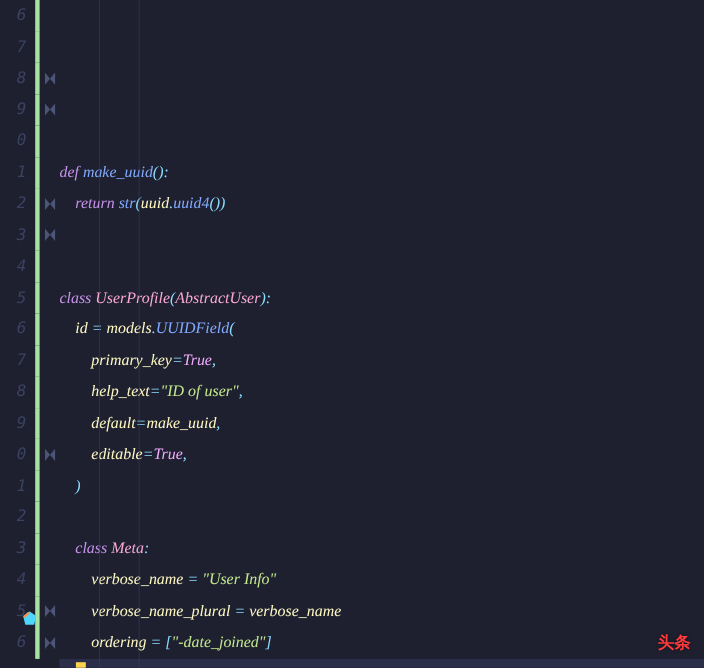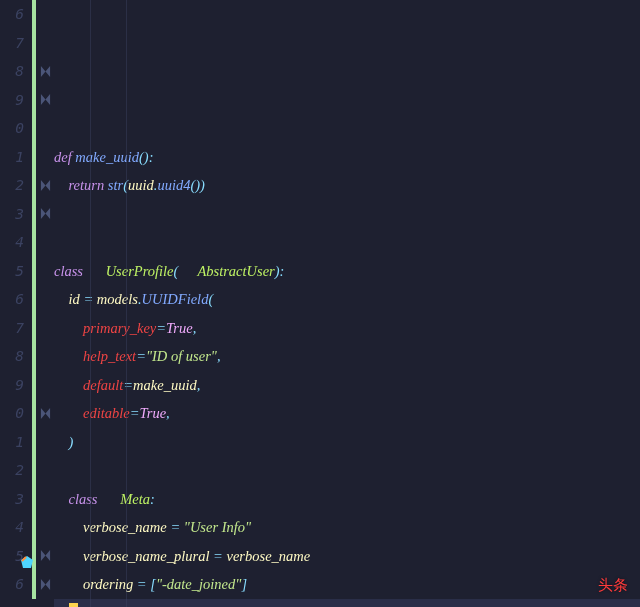--- a/index.html
+++ b/index.html
@@ -64,25 +64,25 @@
   }
   .caret {
     display:inline-block;
     width: 9px; height: 20px;
     background: #fcd34d;
     vertical-align: middle;
     margin-top:-3px;
   }
   
   .kw   { color: #c792ea; }
-  .cls  { color: #bef264; margin-left: 19px; }
+  .cls  { color: #f9a8d4; }
   .fn   { color: #82aaff; }
   .str  { color: #c3e88d; }
   .bool { color: #f0abfc; }
-  .attr { color: #ef4444; }
+  .attr { color: #fef9c3; }
   .var  { color: #fef9c3; }
   .pun  { color: #89ddff; }
   .dot  { color: #89ddff; }
   .op   { color: #89ddff; }
   .guide{
     position:absolute;
     top:0;bottom:0;
     width:1px;
     background:#3b4261;
     opacity:.45;
@@ -91,21 +91,21 @@
     position: absolute;
     bottom: 8px; right: 12px;
     font-style: normal;
     font-family: sans-serif;
     font-size: 14px;
     color: #ffffff;
     display:flex; align-items:center; gap:4px;
     text-shadow: 0 0 3px rgba(0,0,0,.6);
   }
   .watermark .logo {
-    color:#ff3b3b; font-weight:normal; font-size:15px;
+    color:#ff3b3b; font-weight:bold; font-size:15px;
   }
   .bp-icon {
     position:absolute;
     left: 20px;
     width:14px;height:14px;
   }
 </style>
 </head>
 <body>
 

